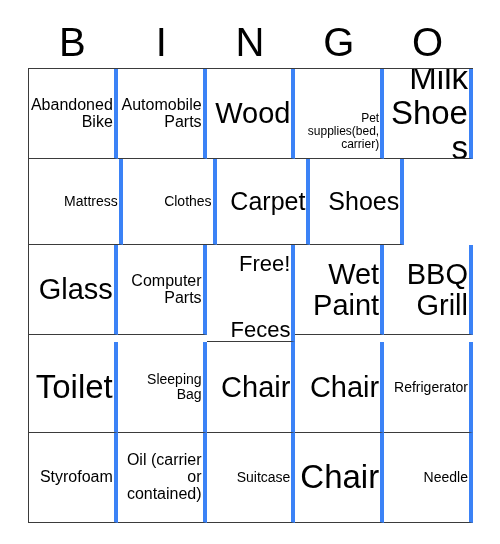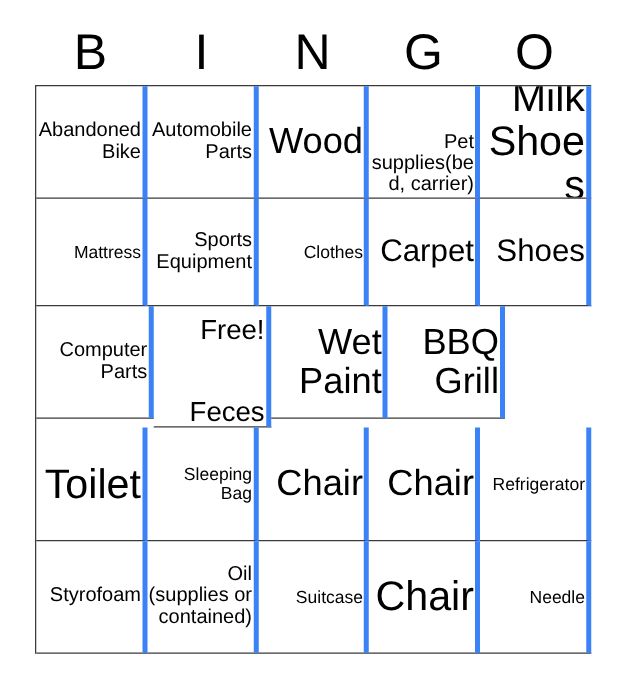--- a/index.html
+++ b/index.html
@@ -79,21 +79,21 @@
   .r4 .cell { height: 90px; }
   .r5 .cell { height: 89px; }
 
   
   .fs-xxl .cell-text { font-size: 33px; }
   .fs-xl  .cell-text { font-size: 29px; }
   .fs-lg  .cell-text { font-size: 25px; }
   .fs-md  .cell-text { font-size: 14px; }
   .fs-sm  .cell-text { font-size: 16px; }
   .fs-xs  .cell-text { font-size: 14px; }
-  .fs-xxs .cell-text { font-size: 16px; margin-top: 36px; }
+  .fs-xxs .cell-text { font-size: 12px; margin-top: 36px; }
 
   
   .free-cell {
     flex-direction: column;
     justify-content: space-between;
     padding-top: 7px;
   }
   .free-cell .free-label,
   .free-cell .free-word {
     display: block;
@@ -132,35 +132,35 @@
       </div>
       <div class="cell fs-xxl">
         <span class="cell-text">Milk Shoes</span>
       </div>
     </div>
 
     <div class="grid-row r2">
       <div class="cell fs-md">
         <span class="cell-text">Mattress</span>
       </div>
-      <div class="cell fs-sm">
-        <span class="cell-text">Sports Equipment</span>
-      </div>
       <div class="cell fs-md">
         <span class="cell-text">Clothes</span>
       </div>
       <div class="cell fs-lg">
         <span class="cell-text">Carpet</span>
       </div>
       <div class="cell fs-lg">
         <span class="cell-text">Shoes</span>
       </div>
     </div>
 
     <div class="grid-row r3">
+      <div class="cell fs-xl">
+        <span class="cell-text">Glass</span>
+      </div>
       <div class="cell fs-sm">
         <span class="cell-text">Computer Parts</span>
       </div>
       <div class="cell free-cell">
         <span class="free-label">Free!</span>
         <span class="free-word">Feces</span>
       </div>
       <div class="cell fs-xl">
         <span class="cell-text">Wet Paint</span>
       </div>
@@ -185,21 +185,21 @@
       <div class="cell fs-xs">
         <span class="cell-text">Refrigerator</span>
       </div>
     </div>
 
     <div class="grid-row r5">
       <div class="cell fs-sm">
         <span class="cell-text">Styrofoam</span>
       </div>
       <div class="cell fs-sm">
-        <span class="cell-text">Oil (supplies or contained)</span>
+        <span class="cell-text">Oil (carrier or contained)</span>
       </div>
       <div class="cell fs-md">
         <span class="cell-text">Suitcase</span>
       </div>
       <div class="cell fs-xxl">
         <span class="cell-text">Chair</span>
       </div>
       <div class="cell fs-md">
         <span class="cell-text">Needle</span>
       </div>

